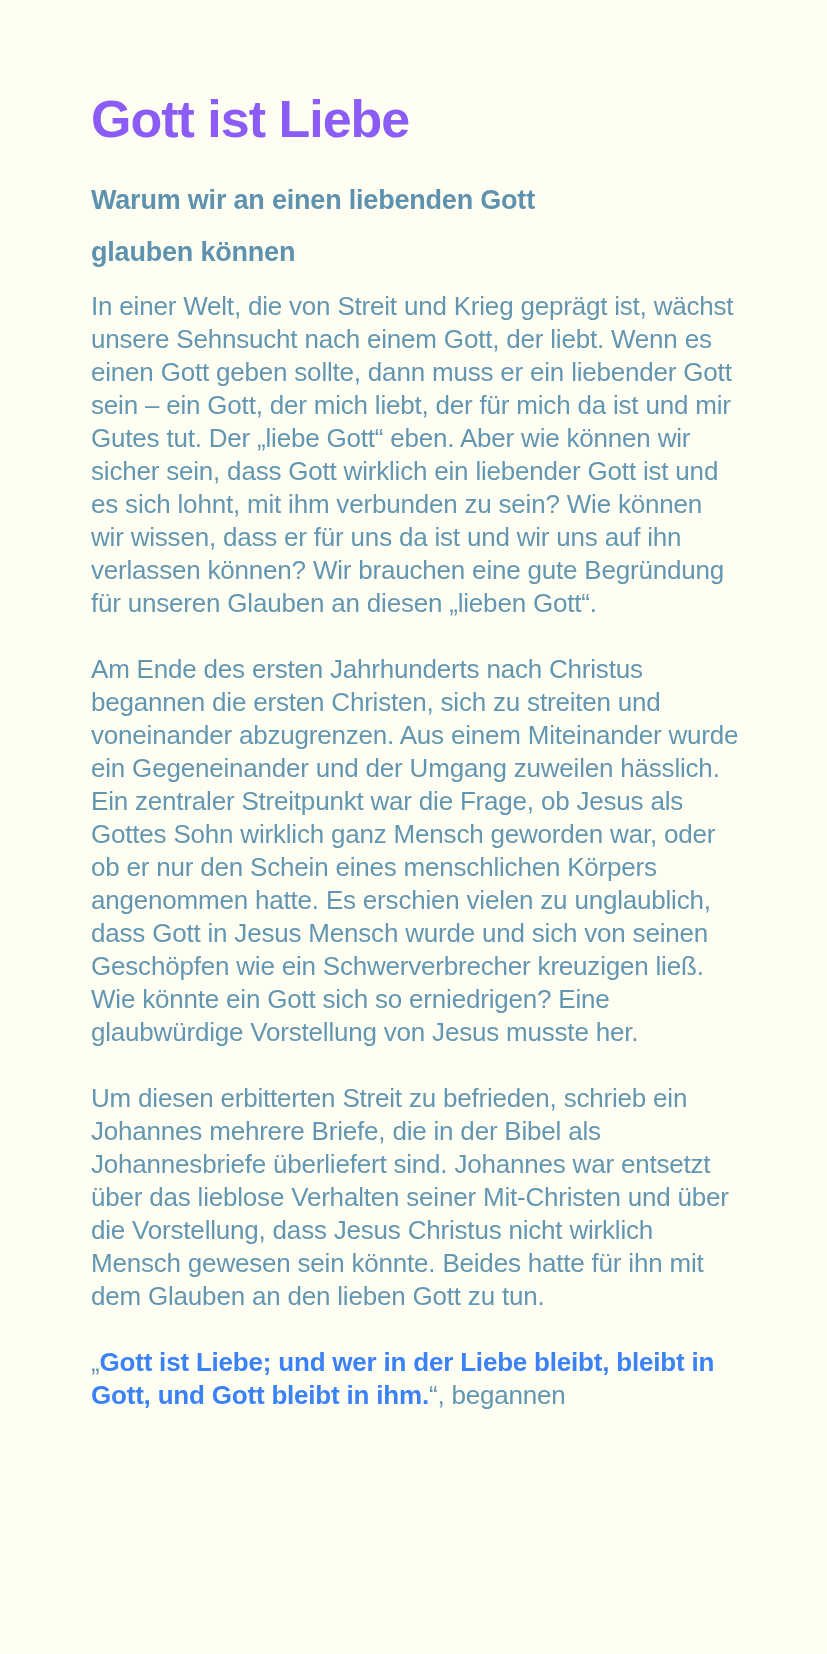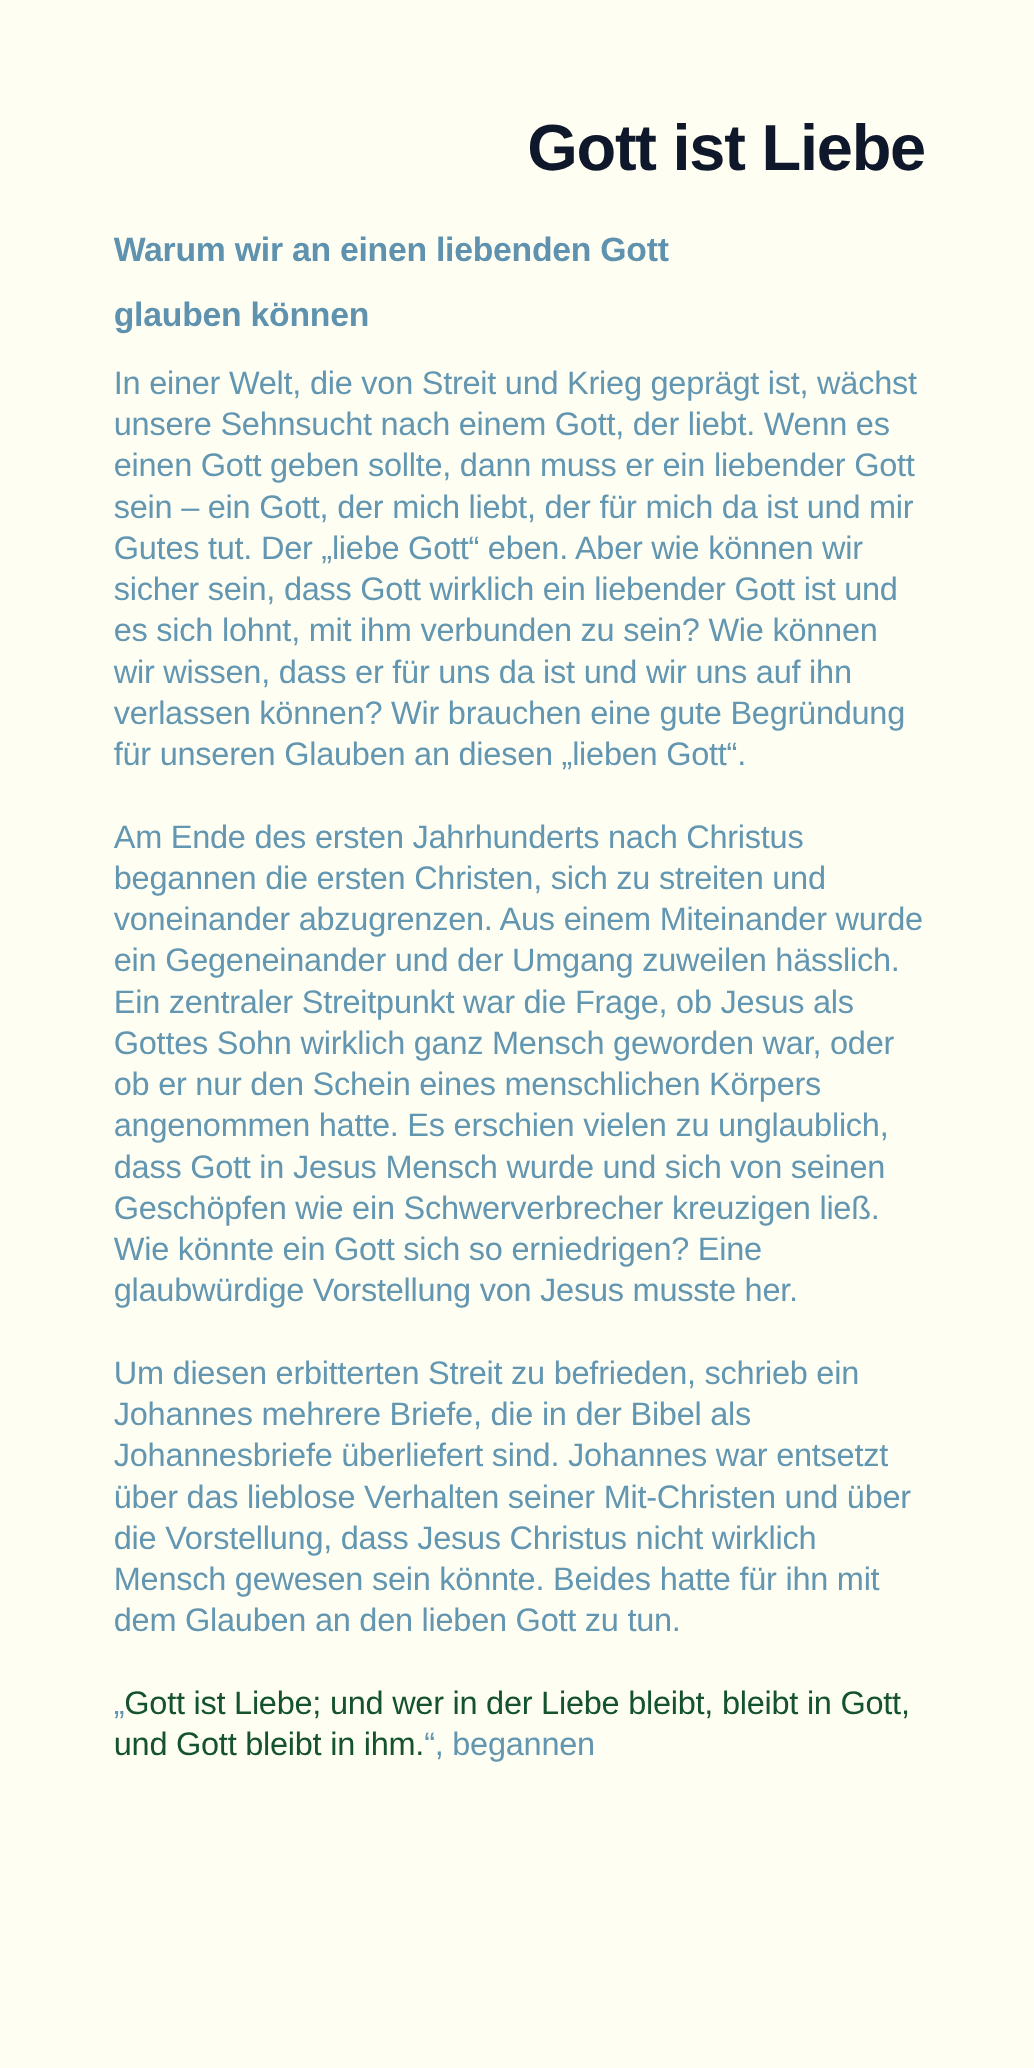--- a/index.html
+++ b/index.html
@@ -19,22 +19,21 @@
     height: 1654px;
     padding: 72px 87px 0 91px;
   }
   .page-title {
     margin: 0;
     padding-top: 18px;
     font-size: 52px;
     line-height: 1.12;
     font-weight: 800;
     letter-spacing: -1px;
-    color: #0f172a;
-    text-align: right;
+    color: #8b5cf6;
   }
   .page-subtitle {
     margin: 26px 0 0 0;
     font-size: 27px;
     line-height: 52px;
     font-weight: 700;
     color: #5E92AE;
     white-space: pre-line;
     letter-spacing: -0.2px;
   }
@@ -49,22 +48,22 @@
     font-weight: 400;
     color: #6296B1;
     letter-spacing: -0.2px;
   }
   .quote-paragraph .quote-mark,
   .quote-paragraph .quote-tail {
     color: #6296B1;
     font-weight: 400;
   }
   .quote-paragraph .quote-highlight {
-    color: #14532d;
-    font-weight: 400;
+    color: #3b82f6;
+    font-weight: 700;
   }
 </style>
 </head>
 <body>
 
 <main class="page">
   <h1 class="page-title">Gott ist Liebe</h1>
 
   <h2 class="page-subtitle">Warum wir an einen liebenden Gott
 glauben können</h2>

